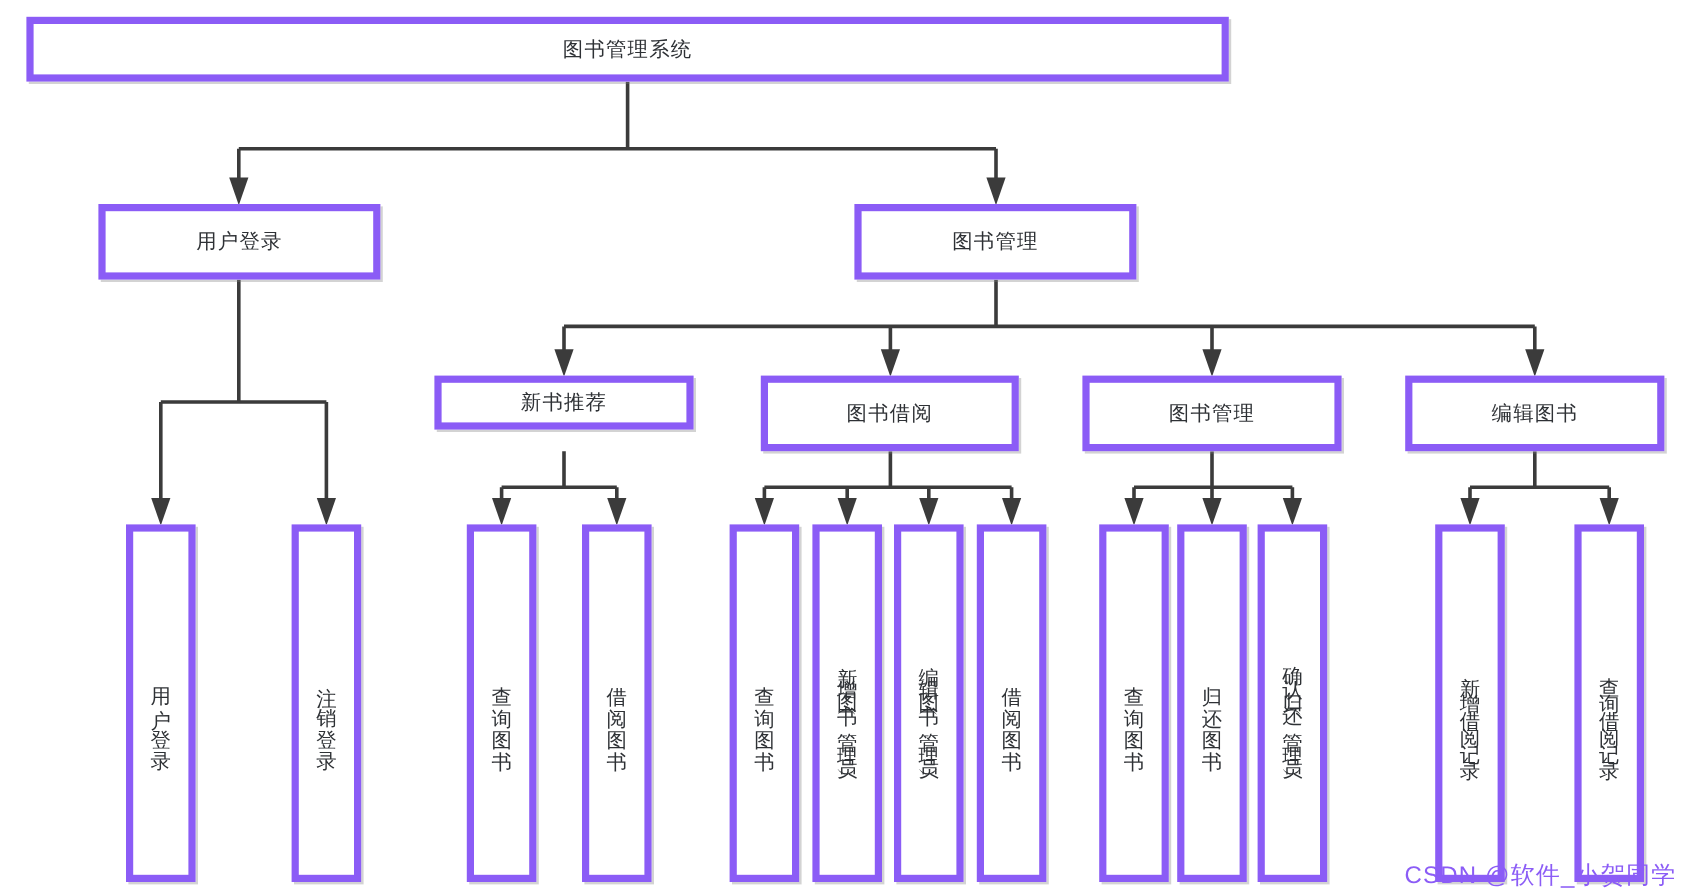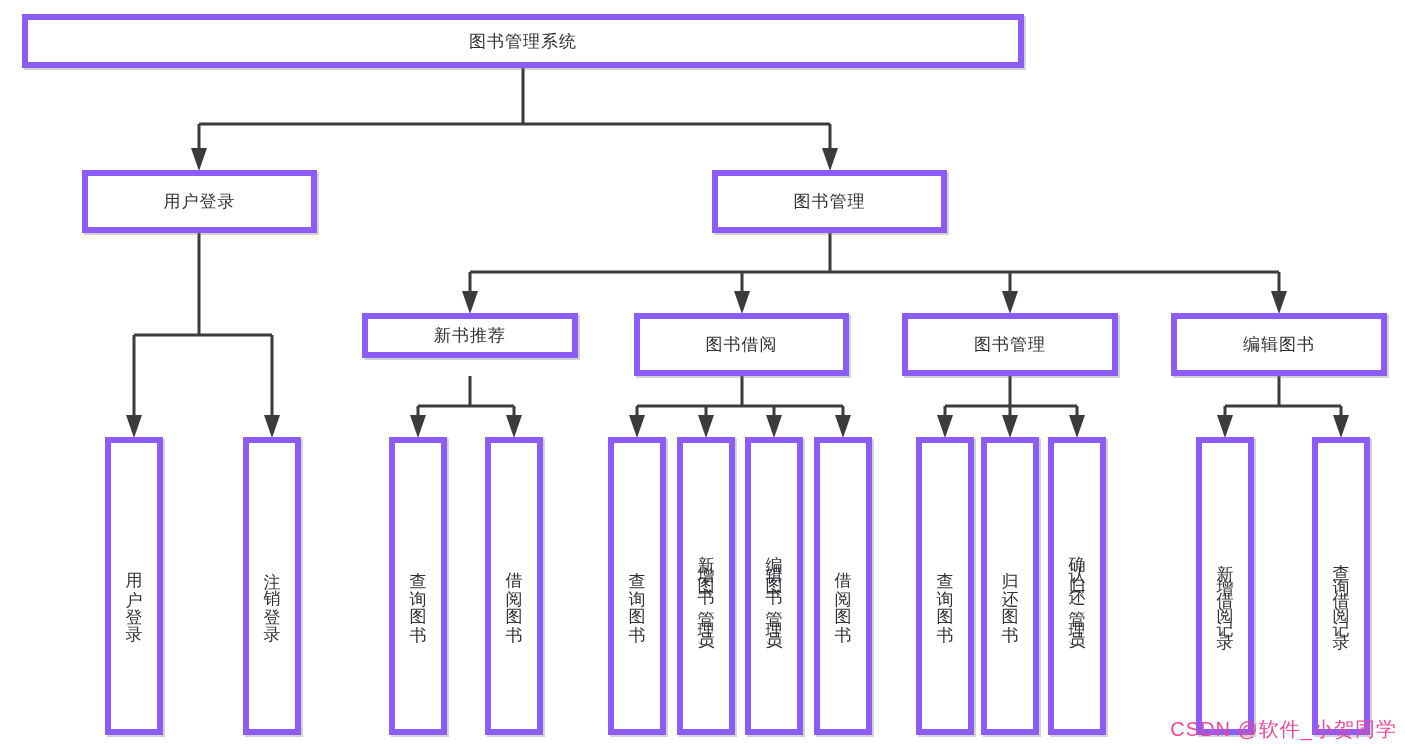--- a/index.html
+++ b/index.html
@@ -16,21 +16,21 @@
   .h-label{font-size:17px;letter-spacing:1px;white-space:nowrap;}
   .v-label{
     writing-mode:vertical-rl;text-orientation:mixed;
     font-size:17px;line-height:1;white-space:nowrap;
   }
   .v4{letter-spacing:18px;margin-bottom:-18px;}
   .v6{letter-spacing:14px;margin-bottom:-14px;}
   .v9{letter-spacing:11px;margin-bottom:-11px;}
   .watermark{
     position:absolute;z-index:2;right:8px;bottom:4px;
-    font-size:20px;color:#ec4899;letter-spacing:1px;white-space:nowrap;
+    font-size:20px;color:#8b5cf6;letter-spacing:1px;white-space:nowrap;
   }
 </style>
 </head>
 <body>
 
 <div class="canvas">
 
   <svg class="lines" width="1405" height="747" viewBox="0 0 1405 747">
     <g stroke="#3b3b3b" stroke-width="3" fill="none">
       <path d="M523,68 V124 M199,124 H830 M199,124 V151 M830,124 V151"></path>

